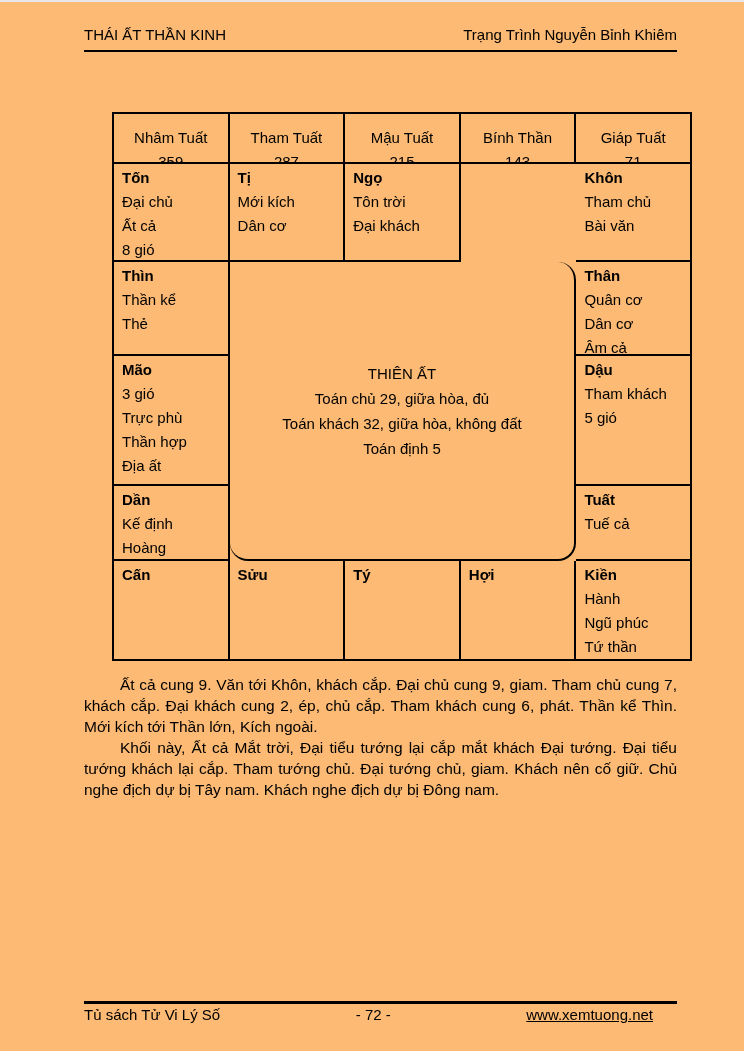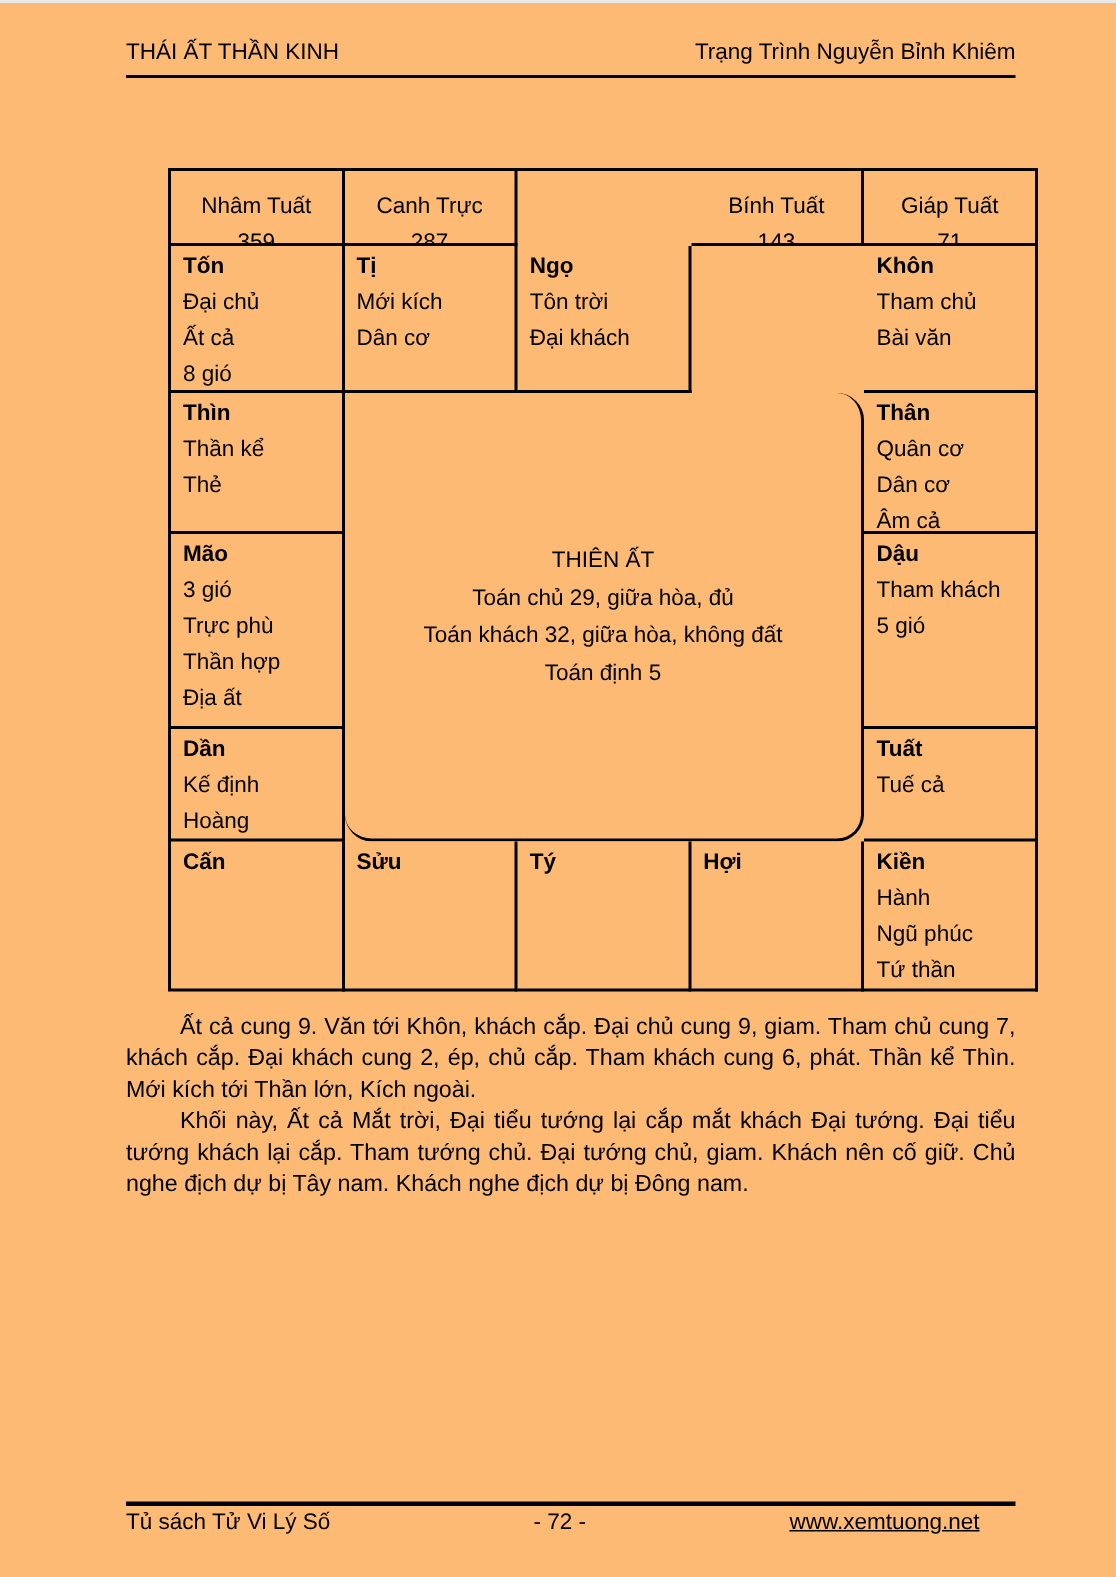--- a/index.html
+++ b/index.html
@@ -88,25 +88,29 @@
     <span>Trạng Trình Nguyễn Bỉnh Khiêm</span>
   </div>
 
   <div class="chart-table">
 
     <div class="th-cell" style="grid-area:1/1/2/2">
       <div>Nhâm Tuất</div>
       <div>359</div>
     </div>
     <div class="th-cell" style="grid-area:1/2/2/3">
-      <div>Canh Trực</div>
+      <div>Tham Tuất</div>
       <div>287</div>
     </div>
+    <div class="th-cell" style="grid-area:1/3/2/4">
+      <div>Mậu Tuất</div>
+      <div>215</div>
+    </div>
     <div class="th-cell" style="grid-area:1/4/2/5">
-      <div>Bính Tuất</div>
+      <div>Bính Thần</div>
       <div>143</div>
     </div>
     <div class="th-cell" style="grid-area:1/5/2/6">
       <div>Giáp Tuất</div>
       <div>71</div>
     </div>
 
     <div class="cell" style="grid-area:2/1/3/2">
       <div class="cell-title">Tốn</div>
       <div>

